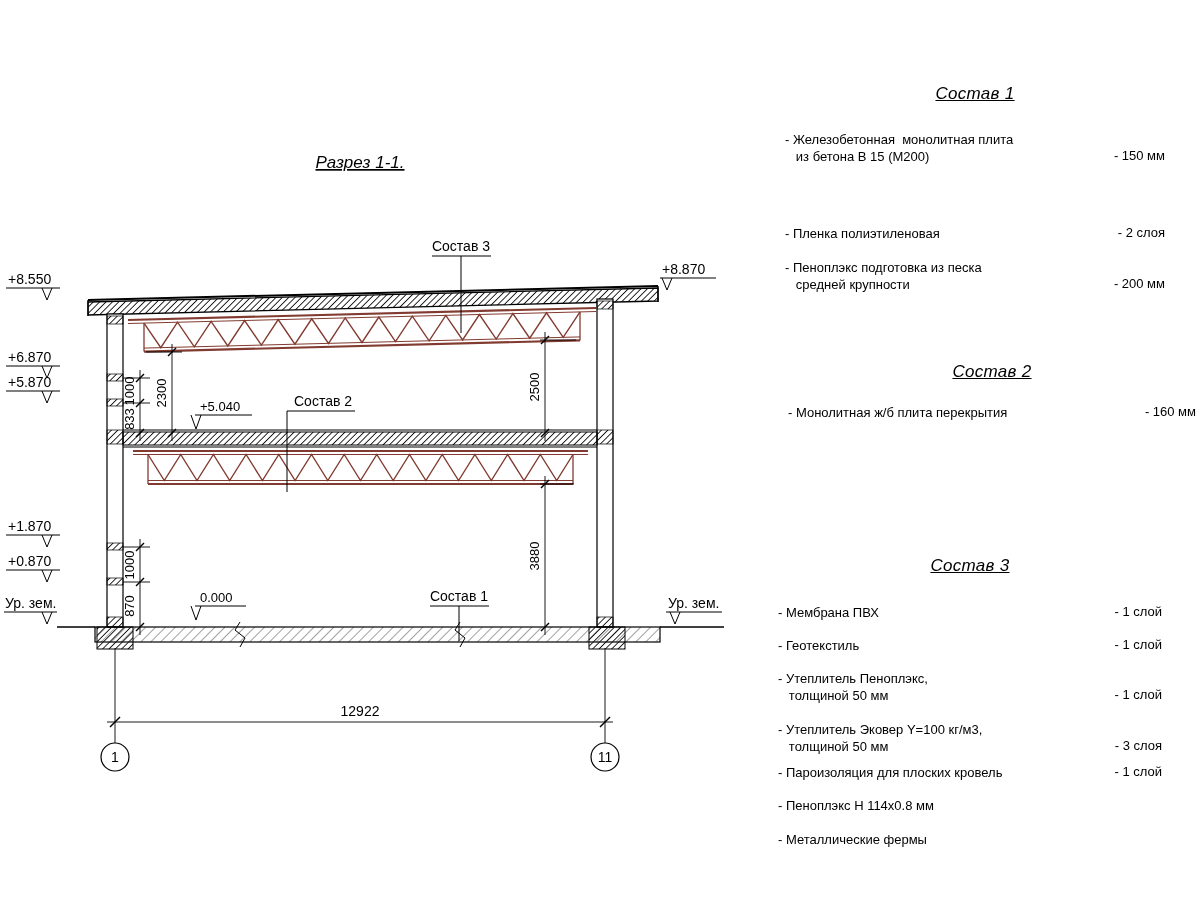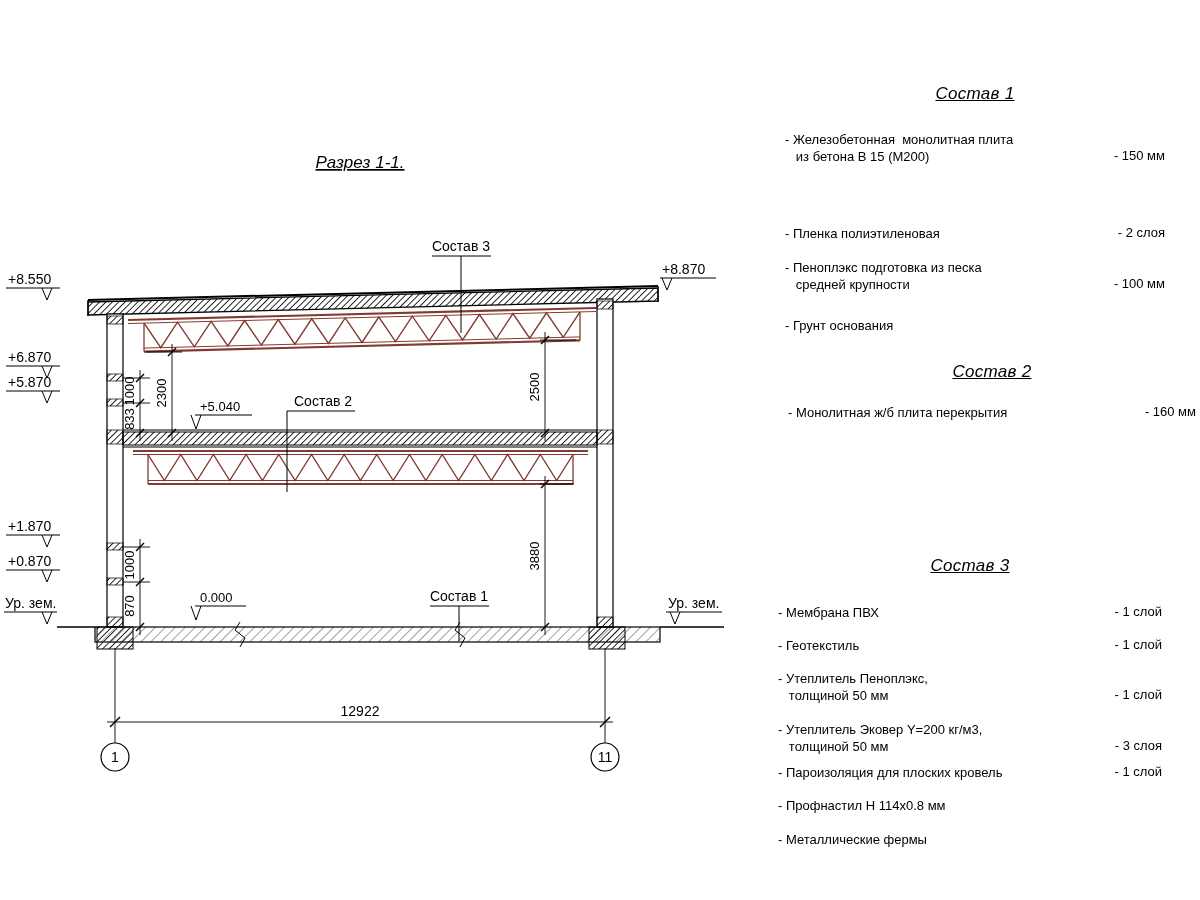--- a/index.html
+++ b/index.html
@@ -213,25 +213,21 @@
    из бетона В 15 (М200)</span>
     <span class="val">- 150 мм</span>
   </div>
   <div class="row" style="top:142px">
     <span class="txt">- Пленка полиэтиленовая</span>
     <span class="val">-  2 слоя</span>
   </div>
   <div class="row" style="top:176px">
     <span class="txt">- Пеноплэкс подготовка из песка
    средней крупности</span>
-    <span class="val">- 100 мм</span>
-  </div>
-  <div class="row" style="top:234px">
-    <span class="txt">- Грунт основания</span>
-    <span class="val"></span>
+    <span class="val">- 200 мм</span>
   </div>
 </div>
 
 <div class="panel" style="left:788px;top:362px;width:408px;height:120px">
   <div class="sec-title">Состав 2</div>
   <div class="row" style="top:43px">
     <span class="txt">- Монолитная ж/б плита перекрытия</span>
     <span class="val">- 160 мм</span>
   </div>
 </div>
@@ -245,30 +241,30 @@
   <div class="row" style="top:82px">
     <span class="txt">- Геотекстиль</span>
     <span class="val">- 1 слой</span>
   </div>
   <div class="row" style="top:115px">
     <span class="txt">- Утеплитель Пеноплэкс,
    толщиной 50 мм</span>
     <span class="val">- 1 слой</span>
   </div>
   <div class="row" style="top:166px">
-    <span class="txt">- Утеплитель Эковер Y=200 кг/м3,
+    <span class="txt">- Утеплитель Эковер Y=100 кг/м3,
    толщиной 50 мм</span>
     <span class="val">- 3 слоя</span>
   </div>
   <div class="row" style="top:209px">
     <span class="txt">- Пароизоляция для плоских кровель</span>
     <span class="val">- 1 слой</span>
   </div>
   <div class="row" style="top:242px">
-    <span class="txt">- Профнастил Н 114х0.8 мм</span>
+    <span class="txt">- Пеноплэкс Н 114х0.8 мм</span>
     <span class="val"></span>
   </div>
   <div class="row" style="top:276px">
     <span class="txt">- Металлические фермы</span>
     <span class="val"></span>
   </div>
 </div>
 
 </div>
 

